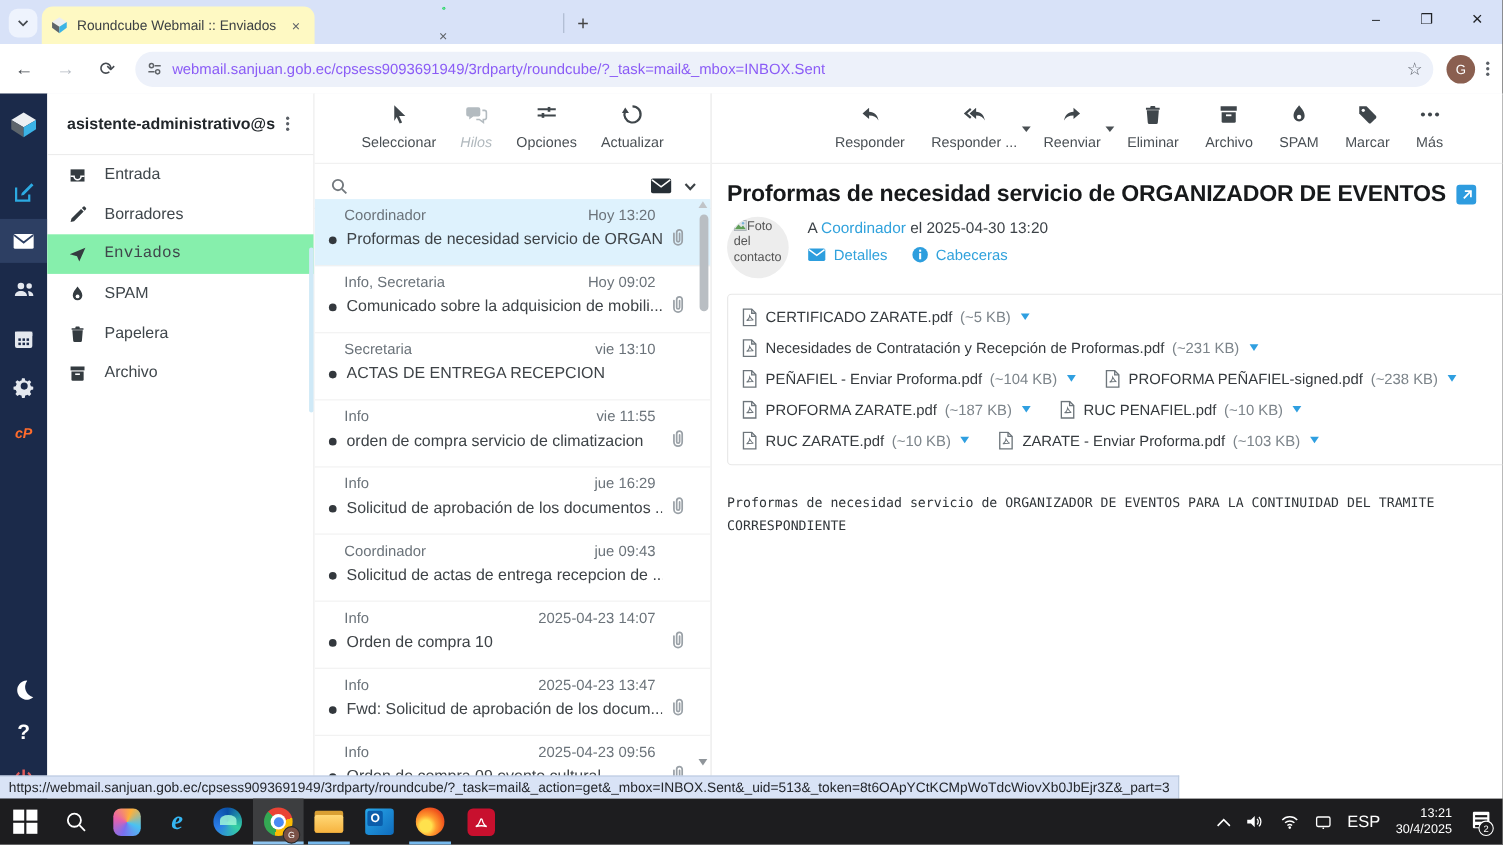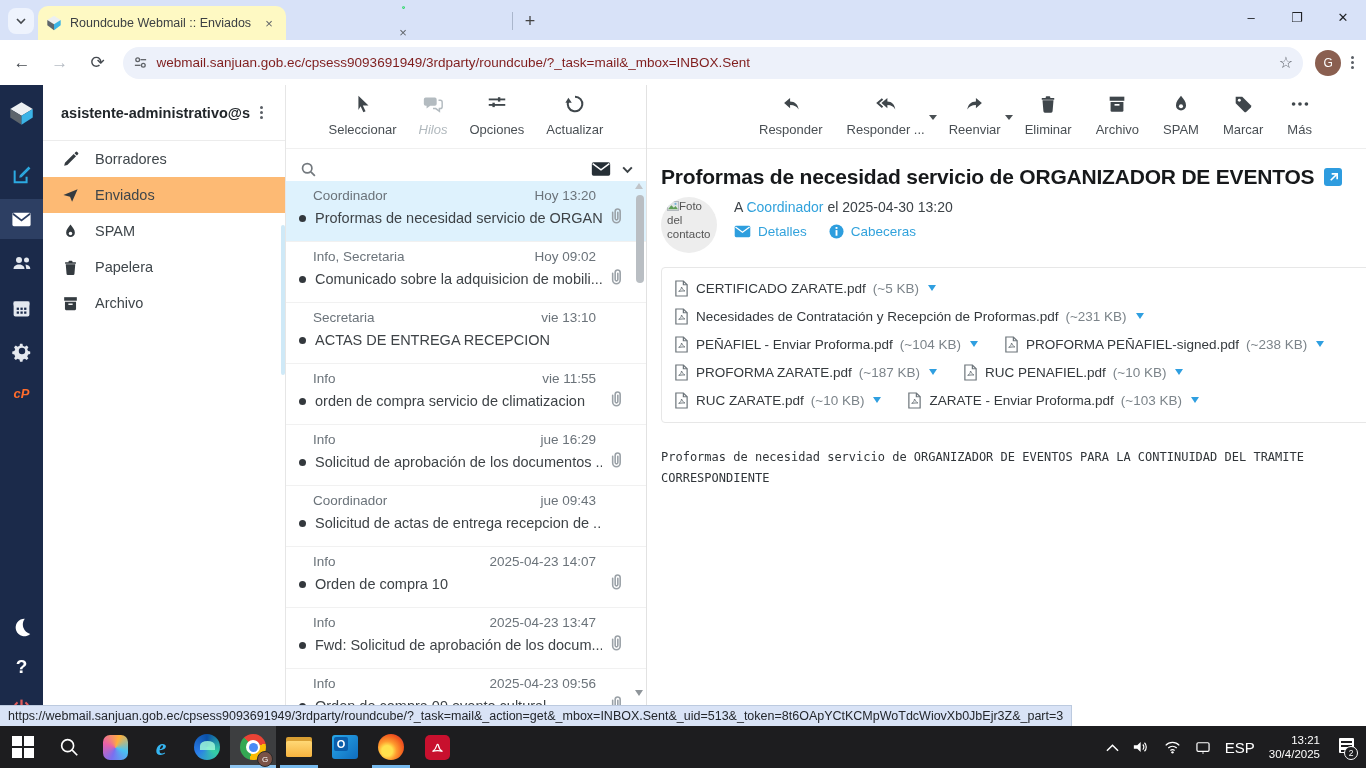--- a/index.html
+++ b/index.html
@@ -19,39 +19,39 @@
           align-items:center;justify-content:center;color:#444;font-size:18px;}
   .tabdivider{position:absolute;left:512px;top:12px;width:1px;height:18px;background:#aab6cc;}
   .wincontrols{position:absolute;right:0;top:0;height:34px;display:flex;}
   .winbtn{width:46px;height:34px;display:flex;align-items:center;justify-content:center;color:#202226;font-size:13px;}
   .toolbar{position:absolute;left:0;top:40px;width:1366px;height:45px;background:#fff;
            display:flex;align-items:center;border-bottom:1px solid #e4e7ec;}
   .navbtn{width:32px;height:32px;display:flex;align-items:center;justify-content:center;font-size:17px;color:#454a50;margin-left:6px;}
   .navbtn.disabled{color:#b6bcc4;}
   .omnibox{margin-left:10px;width:1166px;height:32px;border-radius:16px;background:#edf1fa;display:flex;
            align-items:center;padding:0 10px;gap:8px;}
-  .omnibox .url{flex:1;font-size:13.5px;color:#7f1d1d;white-space:nowrap;overflow:hidden;}
+  .omnibox .url{flex:1;font-size:13.5px;color:#8b5cf6;white-space:nowrap;overflow:hidden;}
   .starbtn{color:#595e66;font-size:16px;}
   .avatar-g{width:26px;height:26px;border-radius:50%;background:#8a5f50;color:#fff;display:flex;align-items:center;
             justify-content:center;font-size:12px;margin-left:12px;}
   .kebab{color:#5a5f66;font-size:15px;letter-spacing:0;margin:0 12px 0 10px;line-height:6px;
          display:flex;flex-direction:column;gap:2px;align-items:center;}
   .kebab i{width:3px;height:3px;border-radius:50%;background:#5a5f66;}
   
   .content{position:absolute;left:0;top:85px;width:1366px;height:641px;display:flex;background:#fff;}
   
   .rail{width:43px;background:#1b2a4a;position:relative;flex:none;}
   .railbtn{position:absolute;left:0;width:43px;height:40px;display:flex;align-items:center;justify-content:center;color:#dfe4ec;}
   .railbtn.active{background:#2d3f63;}
   
   .folders{width:242px;flex:none;border-right:1px solid #e6e6e6;position:relative;background:#fff;}
   .acctrow{height:55px;display:flex;align-items:center;padding:0 10px 0 18px;border-bottom:1px solid #ececec;}
   .acctname{flex:1;font-weight:bold;font-size:14.5px;color:#22272b;white-space:nowrap;overflow:hidden;}
   .folderitem{height:36px;display:flex;align-items:center;gap:14px;padding-left:18px;font-size:14.5px;color:#3f464b;}
-  .folderitem.active{background:#fdba74;}
+  .folderitem.active{background:#86efac;font-family:Liberation Mono, monospace;}
   .folderitem svg{flex:none;}
   .fscroll{position:absolute;right:0;top:140px;width:4px;height:150px;background:#cfe9f7;border-radius:2px;}
   
   .listpane{width:360px;flex:none;border-right:1px solid #e2e2e2;position:relative;background:#fff;}
   .ltoolbar{height:55px;display:flex;align-items:flex-start;justify-content:center;gap:22px;padding-top:8px;border-bottom:1px solid #f0f0f0;}
   .tbtn{display:flex;flex-direction:column;align-items:center;gap:4px;font-size:13px;color:#494f54;position:relative;}
   .tbtn.disabled{color:#b0b8bd;font-style:italic;}
   .searchrow{height:40px;display:flex;align-items:center;gap:10px;padding:0 12px 0 14px;border-bottom:1px solid #e8e8e8;}
   .searchrow input{border:0;outline:0;flex:1;font-size:14px;color:#15803d;background:transparent;font-family:Liberation Serif, serif;margin-top:48px;}
   .searchrow input::placeholder{color:#8d969c;}
@@ -261,20 +261,29 @@
         <div class="kebab">
             <i></i>
             <i></i>
             <i></i>
           </div>
       </div>
       <div id="folder-list">
           <div class="folderitem">
             <span style="width:20px;display:flex">
               <svg width="19" height="19" viewBox="0 0 24 24">
+                <path d="M4 5h16v14H4z" fill="#343b40"></path>
+                <path d="M4 13h4a4 4 0 0 0 8 0h4" fill="none" stroke="#fff" stroke-width="1.8"></path>
+              </svg>
+            </span>
+            <span>Entrada</span>
+          </div>
+          <div class="folderitem">
+            <span style="width:20px;display:flex">
+              <svg width="19" height="19" viewBox="0 0 24 24">
                 <path d="M4 20l1-4L16 5l3 3L8 19l-4 1zM17 4l1.5-1.5a1.4 1.4 0 0 1 2 0l1 1a1.4 1.4 0 0 1 0 2L20 7z" fill="#343b40"></path>
               </svg>
             </span>
             <span>Borradores</span>
           </div>
           <div class="folderitem active">
             <span style="width:20px;display:flex">
               <svg width="19" height="19" viewBox="0 0 24 24">
                 <path d="M3 11.5 21 4l-7 16-2.6-6.3L3 11.5z" fill="#343b40"></path>
               </svg>

